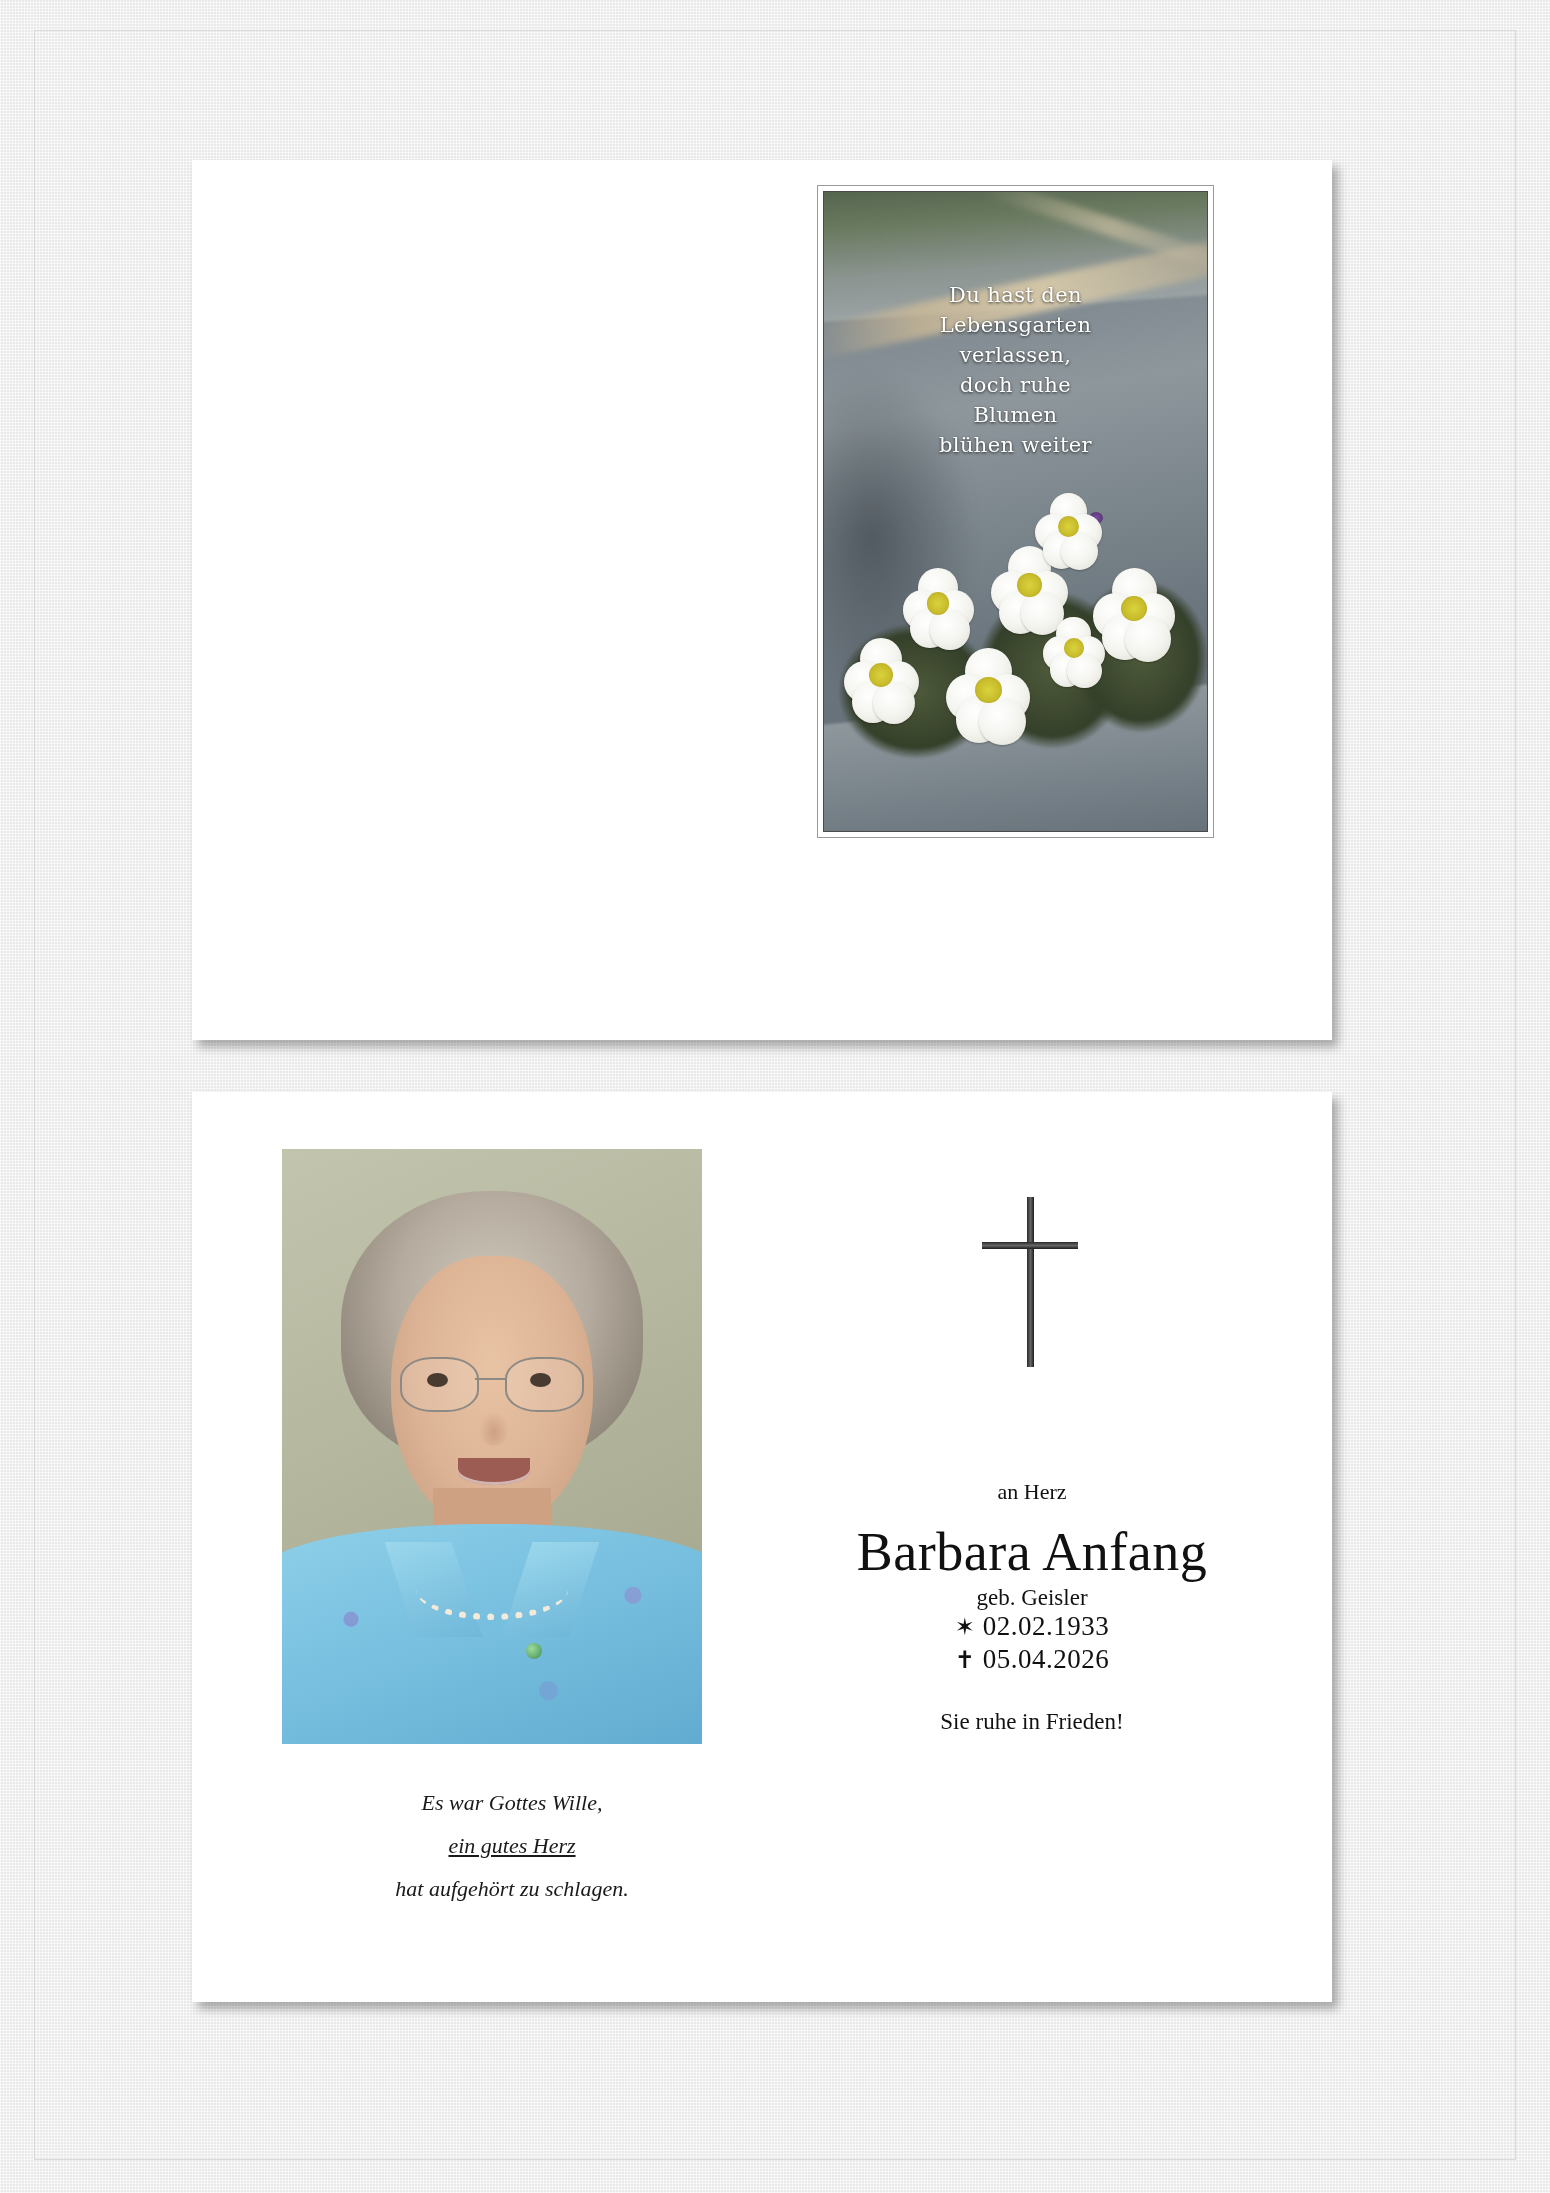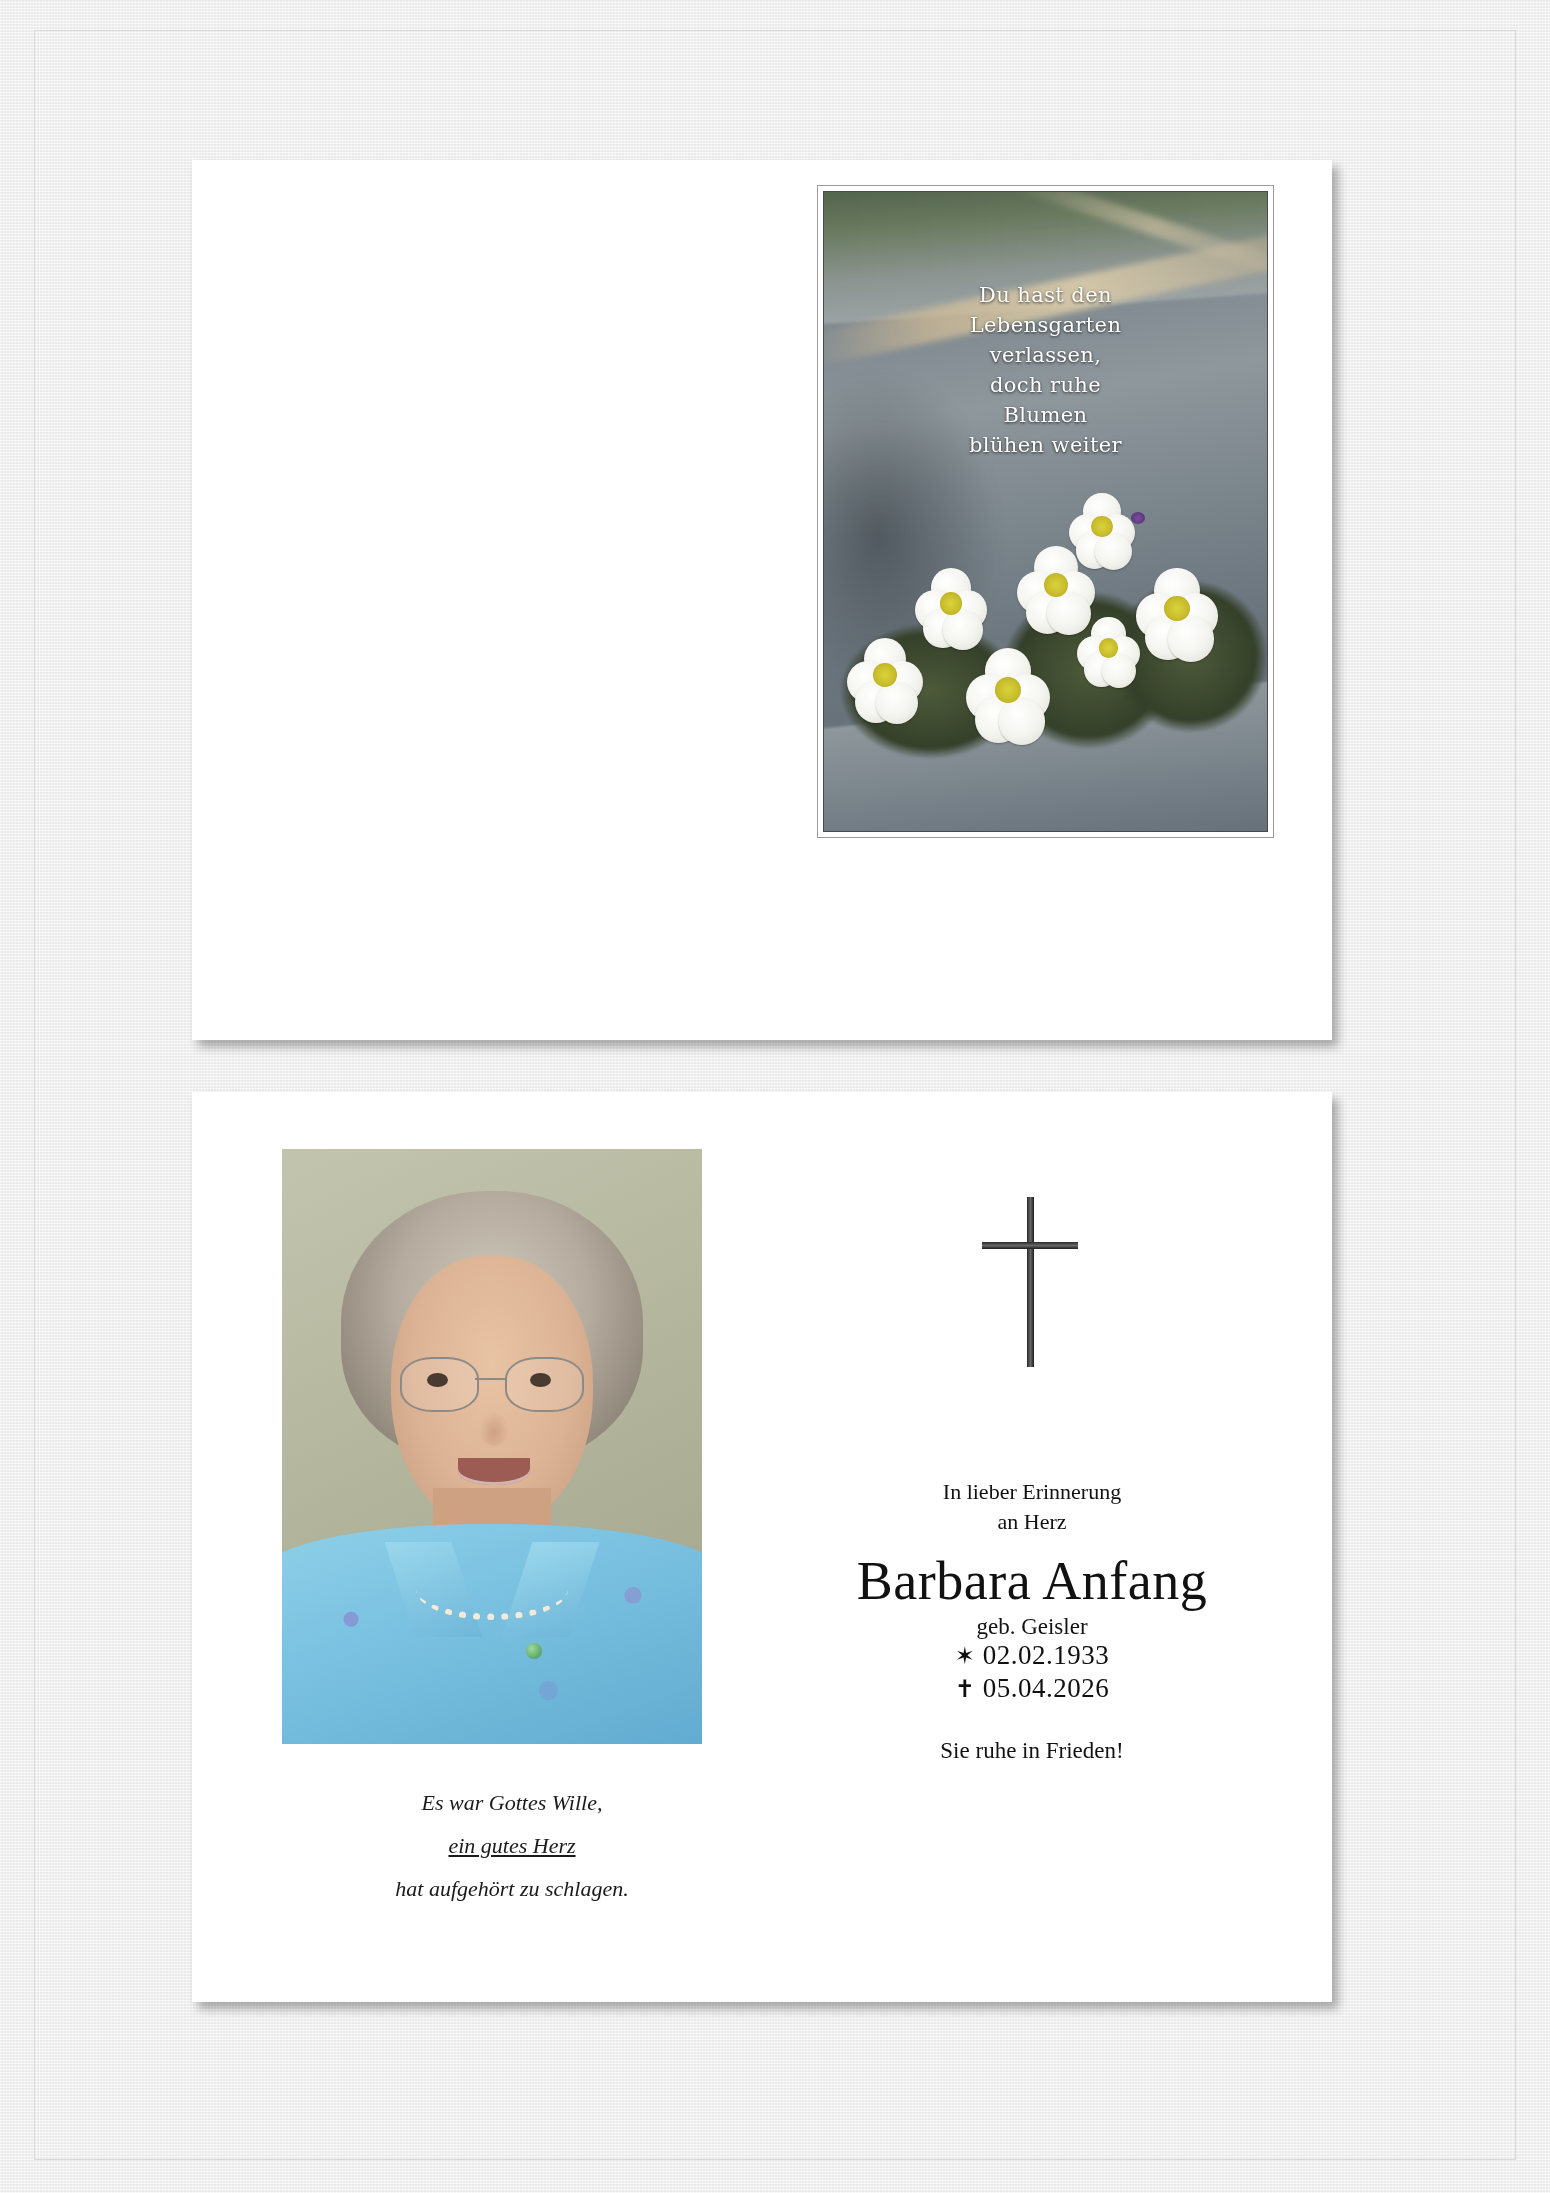--- a/index.html
+++ b/index.html
@@ -43,21 +43,21 @@
   #card-top {
     left: 192px;
     top: 160px;
     width: 1140px;
     height: 880px;
   }
   .photo-frame {
     position: absolute;
     left: 625px;
     top: 25px;
-    width: 457px;
+    width: 397px;
     height: 653px;
     background: #ffffff;
     border: 1px solid #9a9a9a;
     box-sizing: border-box;
     padding: 5px;
   }
   .photo-frame-inner {
     width: 100%;
     height: 100%;
     box-sizing: border-box;
@@ -471,21 +471,20 @@
     <span class="l2">ein gutes Herz</span>
     <span class="l3">hat aufgehört zu schlagen.</span>
   </div>
 
   <div class="cross">
     <div class="vbar"></div>
     <div class="hbar"></div>
   </div>
 
   <div class="memorial">
-    <div class="mem-line1">In lieber Erinnerung</div>
     <div class="mem-line2">an Herz</div>
     <div class="mem-name">Barbara Anfang</div>
     <div class="mem-maiden">geb. Geisler</div>
     <div class="mem-born">
       <span class="sym">✶</span>
       <span>02.02.1933</span>
     </div>
     <div class="mem-died">
       <span class="sym">✝</span>
       <span>05.04.2026</span>

